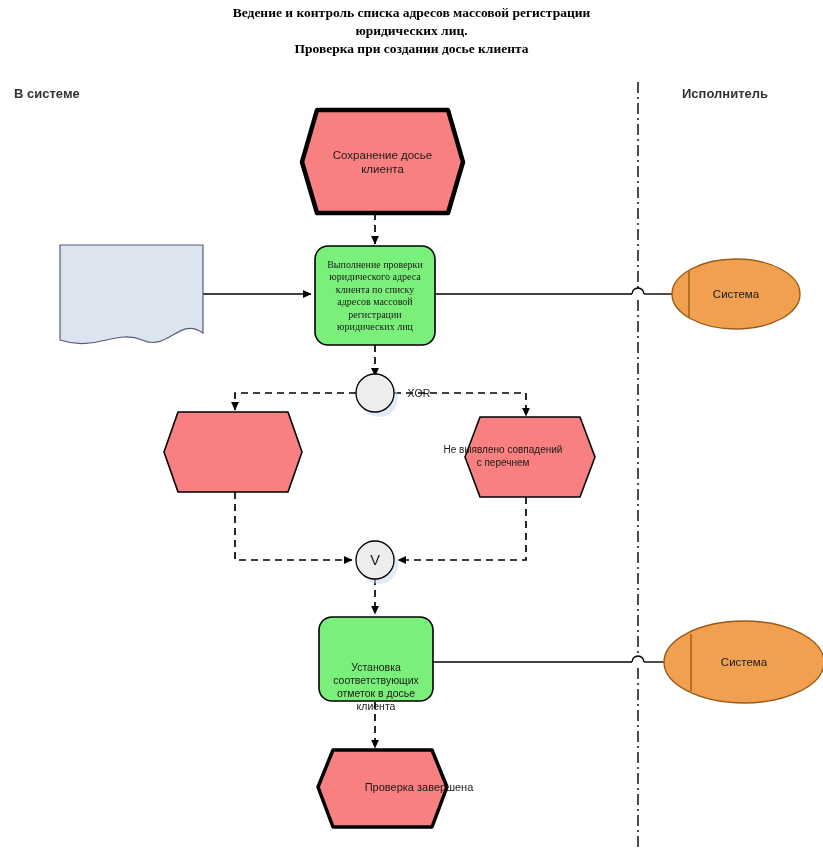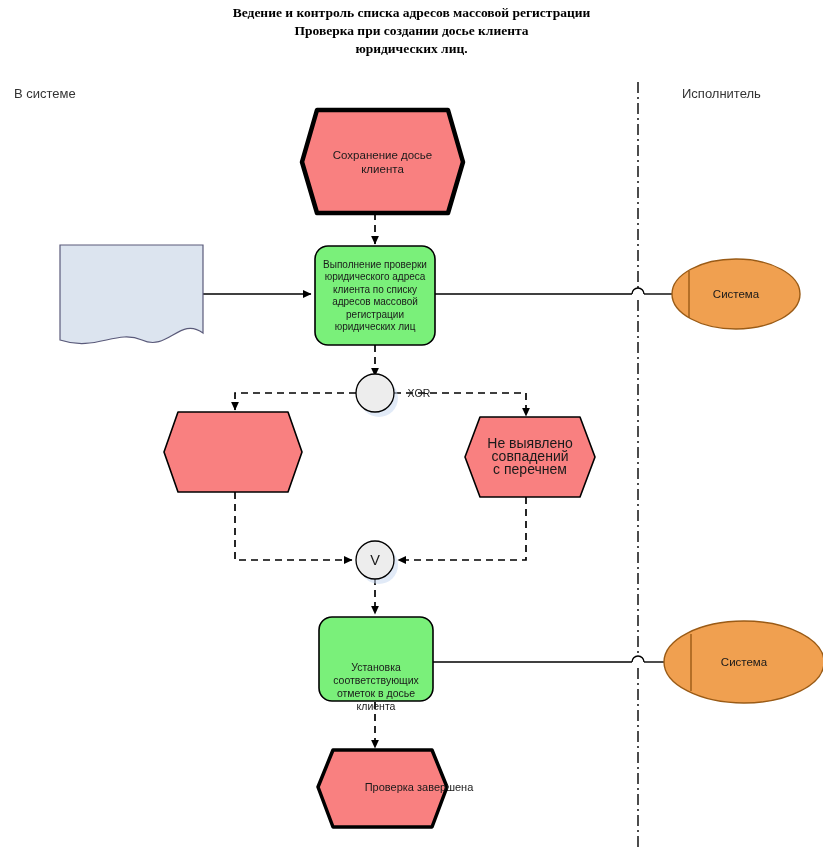--- a/index.html
+++ b/index.html
@@ -37,20 +37,21 @@
     font-size: 13.5px;
     line-height: 18px;
     color: #000000;
   }
   .lane-label {
     position: absolute;
     font-family: "Liberation Sans", sans-serif;
     font-size: 13px;
     color: #333333;
     white-space: nowrap;
+    font-weight: bold;
   }
   #lane-label-left  { left: 14px;  top: 86px; }
   #lane-label-right { left: 682px; top: 86px; }
 
   .node-text {
     position: absolute;
     text-align: center;
     color: #1a1a1a;
     font-family: "Liberation Sans", sans-serif;
     pointer-events: none;
@@ -60,22 +61,22 @@
   }
   .node-text span { display: block; width: 100%; }
 </style>
 </head>
 <body>
 
 <div id="diagram-root">
 
   <div class="title-block">
     <div>Ведение и контроль списка адресов массовой регистрации</div>
+    <div>юридических лиц.</div>
     <div>Проверка при создании досье клиента</div>
-    <div>юридических лиц.</div>
   </div>
 
   <div class="lane-label" id="lane-label-left">В системе</div>
   <div class="lane-label" id="lane-label-right">Исполнитель</div>
 
   <svg class="canvas" viewBox="0 0 823 853" xmlns="http://www.w3.org/2000/svg">
     <defs>
       <marker id="arrow-solid" markerWidth="9" markerHeight="9" refX="8" refY="4.5" orient="auto" markerUnits="userSpaceOnUse">
         <path d="M0,0.6 L8.5,4.5 L0,8.4 z" fill="#000000"></path>
       </marker>
@@ -187,34 +188,34 @@
     <g>
       <polygon points="333,750 432,750 447,787 432,827 333,827 318,787" fill="#F98080" stroke="#000000" stroke-width="3.5" stroke-linejoin="round"></polygon>
     </g>
   </svg>
 
   <div class="node-text" id="t-start" style="left:305px; top:126px; width:155px; height:72px; font-size:11.5px; line-height:14px;">
     <span>Сохранение досье<br>клиента</span>
   </div>
 
 
-  <div class="node-text" id="t-check" style="left:314px; top:250px; width:122px; height:92px; font-size:10px; line-height:12.5px;">
+  <div class="node-text" id="t-check" style="left:314px; top:250px; width:122px; height:92px; font-size:10px; line-height:12.5px;font-family:Liberation Serif, serif;">
     <span>Выполнение проверки<br>юридического адреса<br>клиента по списку<br>адресов массовой<br>регистрации<br>юридических лиц</span>
   </div>
 
   <div class="node-text" id="t-role1" style="left:676px; top:283px; width:120px; height:22px; font-size:11.5px; line-height:14px;">
     <span>Система</span>
   </div>
 
   <div class="node-text" id="t-xor" style="left:356px; top:383px; width:38px; height:20px; font-size:10.5px; line-height:12px;padding-left:44px;">
     <span>XOR</span>
   </div>
 
 
-  <div class="node-text" id="t-nomatch" style="left:465px; top:433px; width:130px; height:46px; font-size:14px; line-height:13px;text-align:center;">
+  <div class="node-text" id="t-nomatch" style="left:438px; top:433px; width:130px; height:46px; font-size:10px; line-height:13px;text-align:center;">
     <span>Не выявлено совпадений<br>с перечнем</span>
   </div>
 
   <div class="node-text" id="t-or" style="left:358px; top:549px; width:34px; height:22px; font-size:14.5px; line-height:16px;">
     <span>V</span>
   </div>
 
   <div class="node-text" id="t-mark" style="left:318px; top:626px; width:116px; height:66px; font-size:10.5px; line-height:13px;margin-top:28px;">
     <span>Установка<br>соответствующих<br>отметок в досье<br>клиента</span>
   </div>

